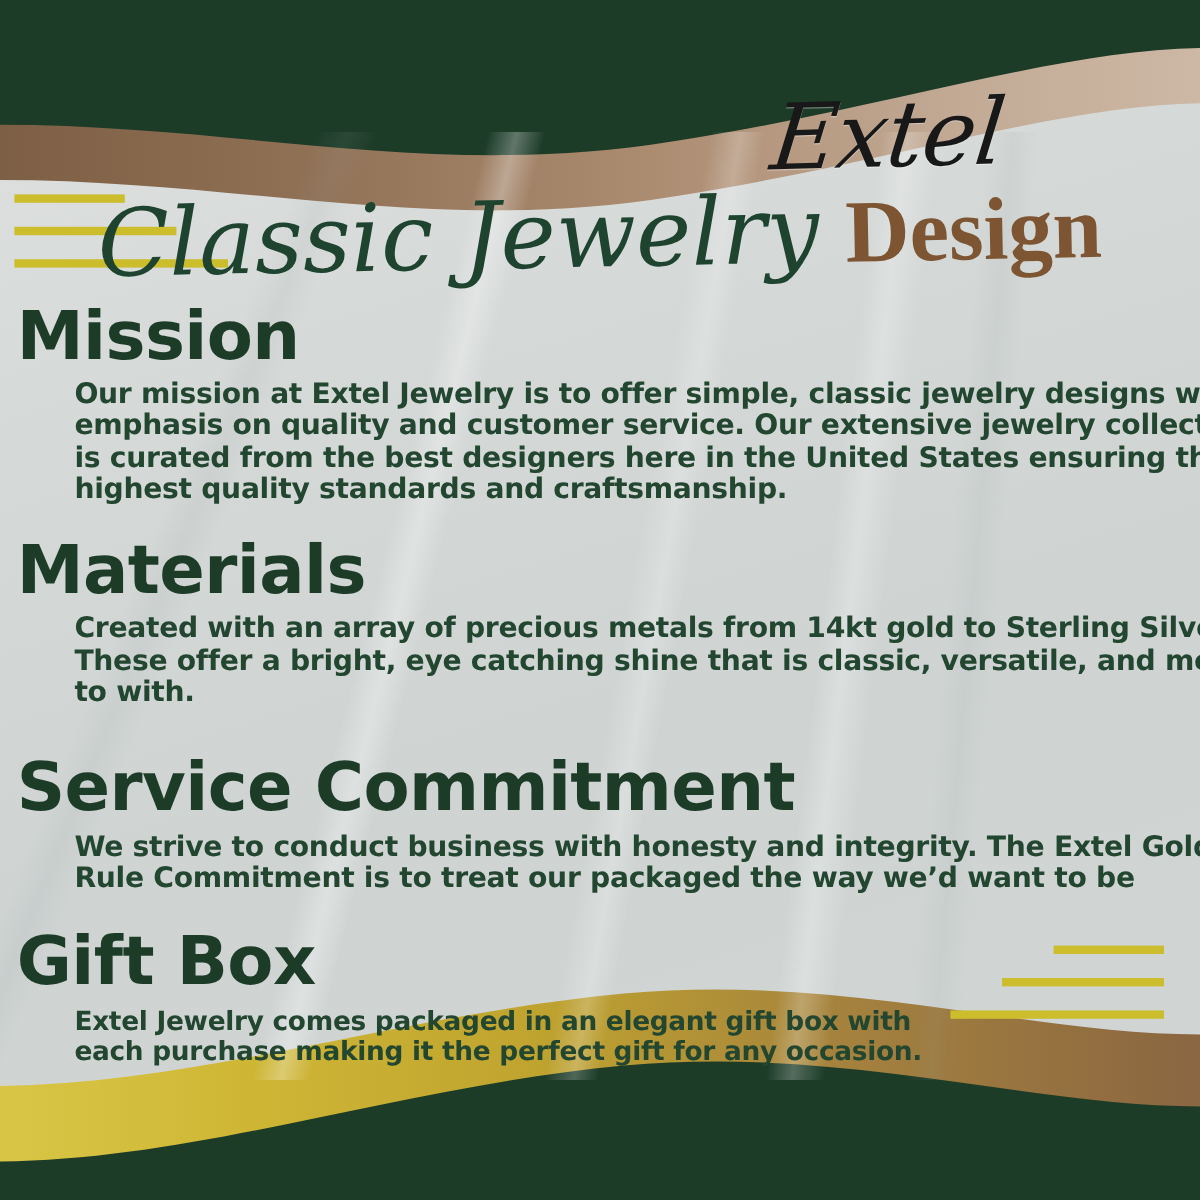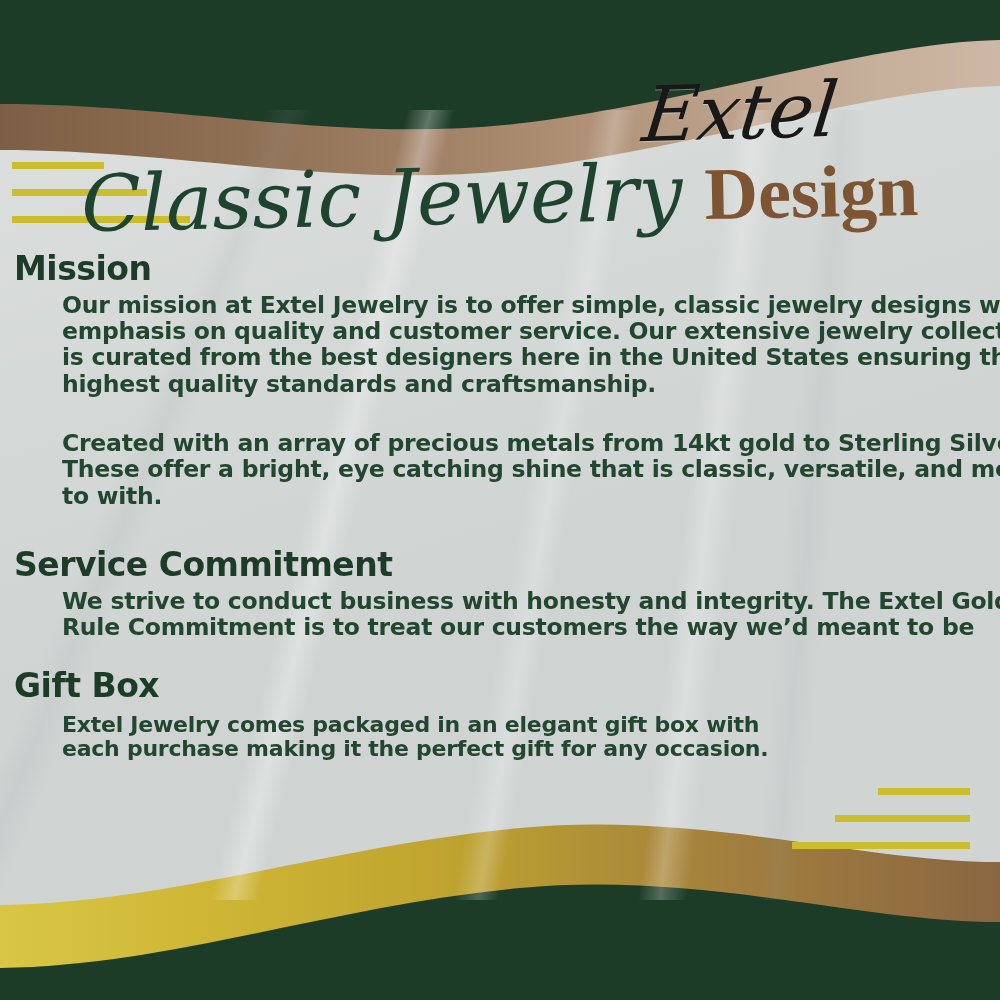--- a/index.html
+++ b/index.html
@@ -108,21 +108,21 @@
     top: 252px;
     width: 1000px;
   }
   .section { position: relative; }
   .section-title {
     margin: 0;
     padding: 0 0 0 14px;
     color: #1d3c28;
     font-family: "DejaVu Sans", "Liberation Sans", sans-serif;
     font-weight: 700;
-    font-size: 33px;
+    font-size: 56px;
     line-height: 1.02;
     letter-spacing: -0.5px;
   }
   .section-body {
     margin: 0;
     padding: 6px 24px 0 62px;
     color: #22462f;
     font-family: "DejaVu Sans", "Liberation Sans", sans-serif;
     font-weight: 600;
     font-size: 23.5px;
@@ -199,32 +199,33 @@
       <h2 class="section-title">Mission</h2>
       <p class="section-body">
         <span class="ln">Our mission at Extel Jewelry is to offer simple, classic jewelry designs with an</span>
         <span class="ln">emphasis on quality and customer service. Our extensive jewelry collection</span>
         <span class="ln">is curated from the best designers here in the United States ensuring the</span>
         <span class="ln">highest quality standards and craftsmanship.</span>
       </p>
     </div>
 
     <div class="section s-materials">
+      <h2 class="section-title">Materials</h2>
       <p class="section-body">
         <span class="ln">Created with an array of precious metals from 14kt gold to Sterling Silver.</span>
         <span class="ln">These offer a bright, eye catching shine that is classic, versatile, and meant</span>
         <span class="ln">to with.</span>
       </p>
     </div>
 
     <div class="section s-service">
       <h2 class="section-title">Service Commitment</h2>
       <p class="section-body">
         <span class="ln">We strive to conduct business with honesty and integrity. The Extel Golden</span>
-        <span class="ln">Rule Commitment is to treat our customers the way we’d meant to be</span>
+        <span class="ln">Rule Commitment is to treat our packaged the way we’d want to be</span>
       </p>
     </div>
 
     <div class="section s-giftbox">
       <h2 class="section-title">Gift Box</h2>
       <p class="section-body">
         <span class="ln">Extel Jewelry comes packaged in an elegant gift box with</span>
         <span class="ln">each purchase making it the perfect gift for any occasion.</span>
       </p>
     </div>

